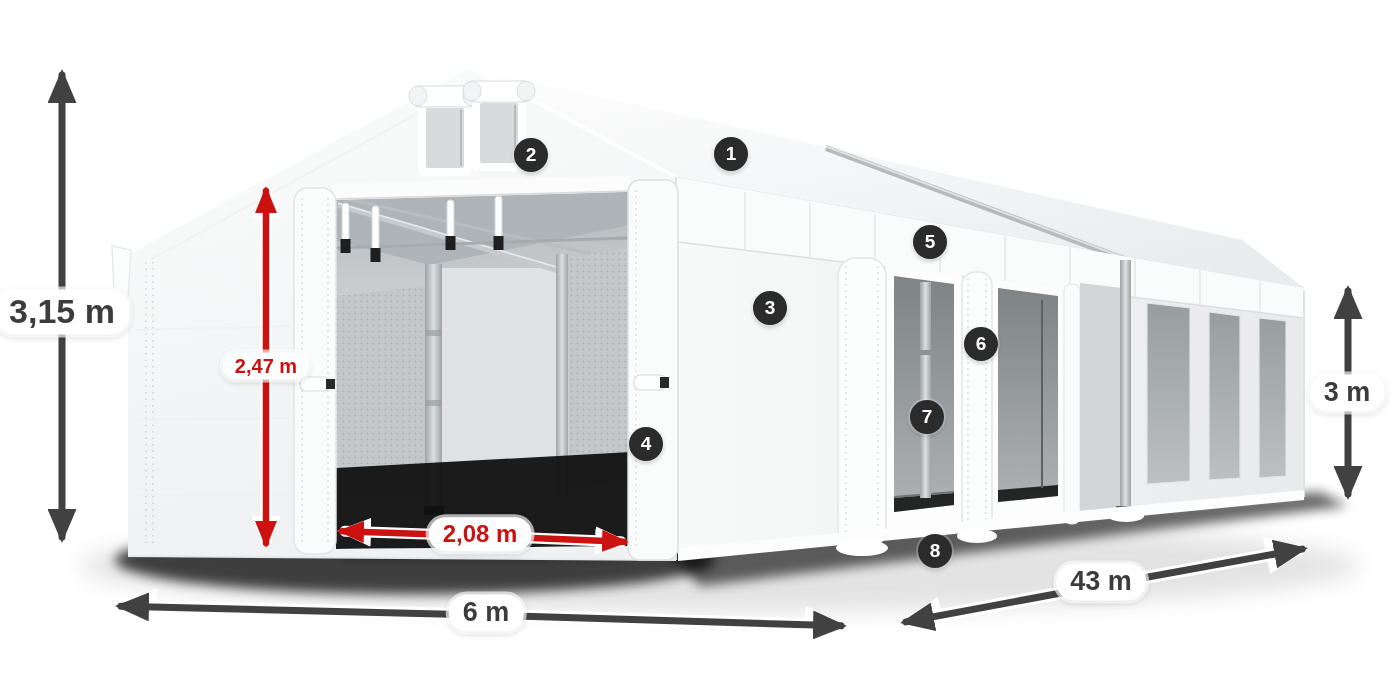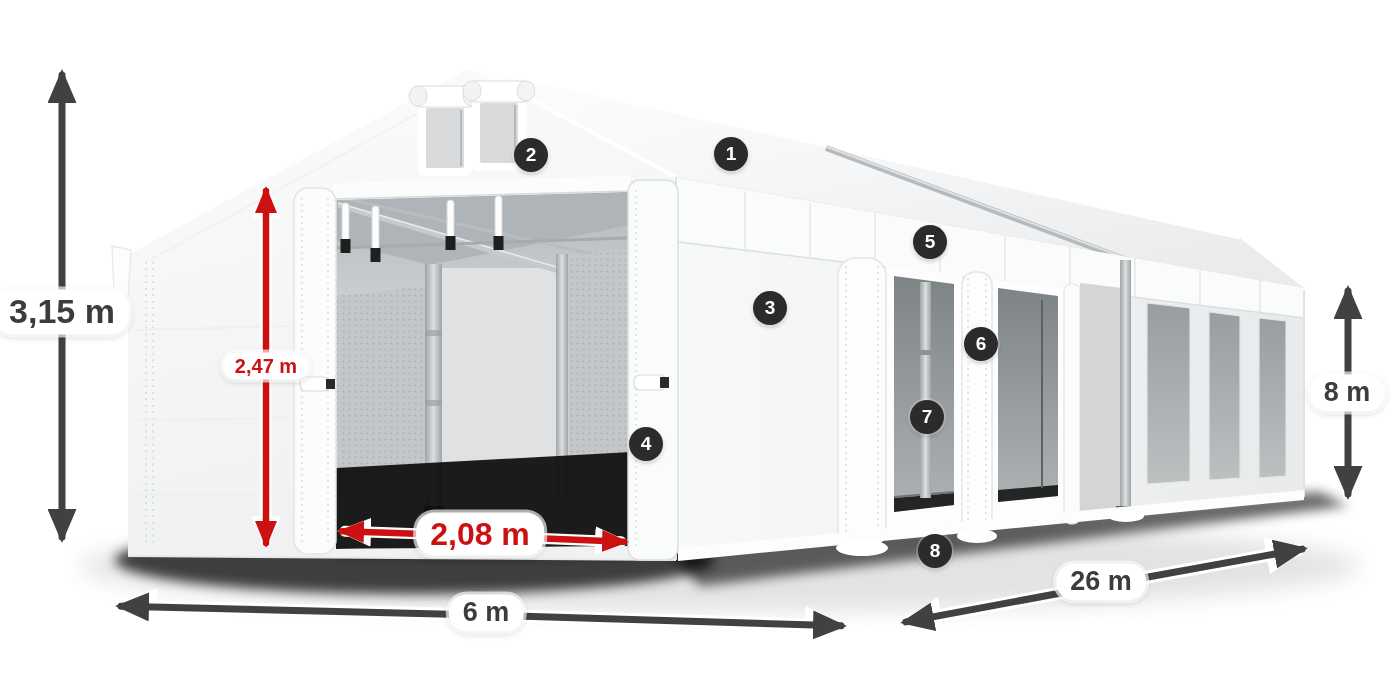--- a/index.html
+++ b/index.html
@@ -21,21 +21,21 @@
     position:absolute;transform:translate(-50%,-50%);
     background:var(--pill-bg);border-radius:18px;
     padding:3px 14px;white-space:nowrap;
     font-weight:700;font-size:25px;line-height:1.15;color:var(--pill-dark-text);
     box-shadow:0 0 0 3px rgba(255,255,255,.65), 0 2px 7px rgba(0,0,0,.22);
     z-index:30;
   }
   .pill.red{color:var(--dim-red);}
   .pill.p315{left:62px;top:312px;font-size:34px;}
   .pill.p247{left:266px;top:366px;font-size:20px;padding:2px 12px;}
-  .pill.p208{left:480px;top:534px;font-size:32px;}
+  .pill.p208{left:480px;top:534px;font-size:24px;}
   .pill.p4  {left:486px;top:613px;font-size:27px;}
   .pill.p26 {left:1101px;top:582px;font-size:27px;}
   .pill.p2  {left:1347px;top:393px;font-size:27px;}
 
   
   .badge{
     position:absolute;transform:translate(-50%,-50%);
     width:34px;height:34px;border-radius:50%;
     background:var(--badge-bg);color:var(--badge-fg);
     display:flex;align-items:center;justify-content:center;
@@ -349,22 +349,22 @@
         <line x1="1348" y1="392" x2="1348" y2="291" class="arr-main-dark" stroke-width="7" marker-end="url(#mDark)"></line>
         <line x1="1348" y1="392" x2="1348" y2="494" class="arr-main-dark" stroke-width="7" marker-end="url(#mDark)"></line>
       </g>
     </g>
   </svg>
 
   <div class="pill p315">3,15 m</div>
   <div class="pill red p247">2,47 m</div>
   <div class="pill red p208">2,08 m</div>
   <div class="pill p4">6 m</div>
-  <div class="pill p26">26 m</div>
-  <div class="pill p2">8 m</div>
+  <div class="pill p26">43 m</div>
+  <div class="pill p2">3 m</div>
 
   <div class="badge b1">1</div>
   <div class="badge b2">2</div>
   <div class="badge b3">3</div>
   <div class="badge b4">4</div>
   <div class="badge b5">5</div>
   <div class="badge b6">6</div>
   <div class="badge b7">7</div>
   <div class="badge b8">8</div>
 

